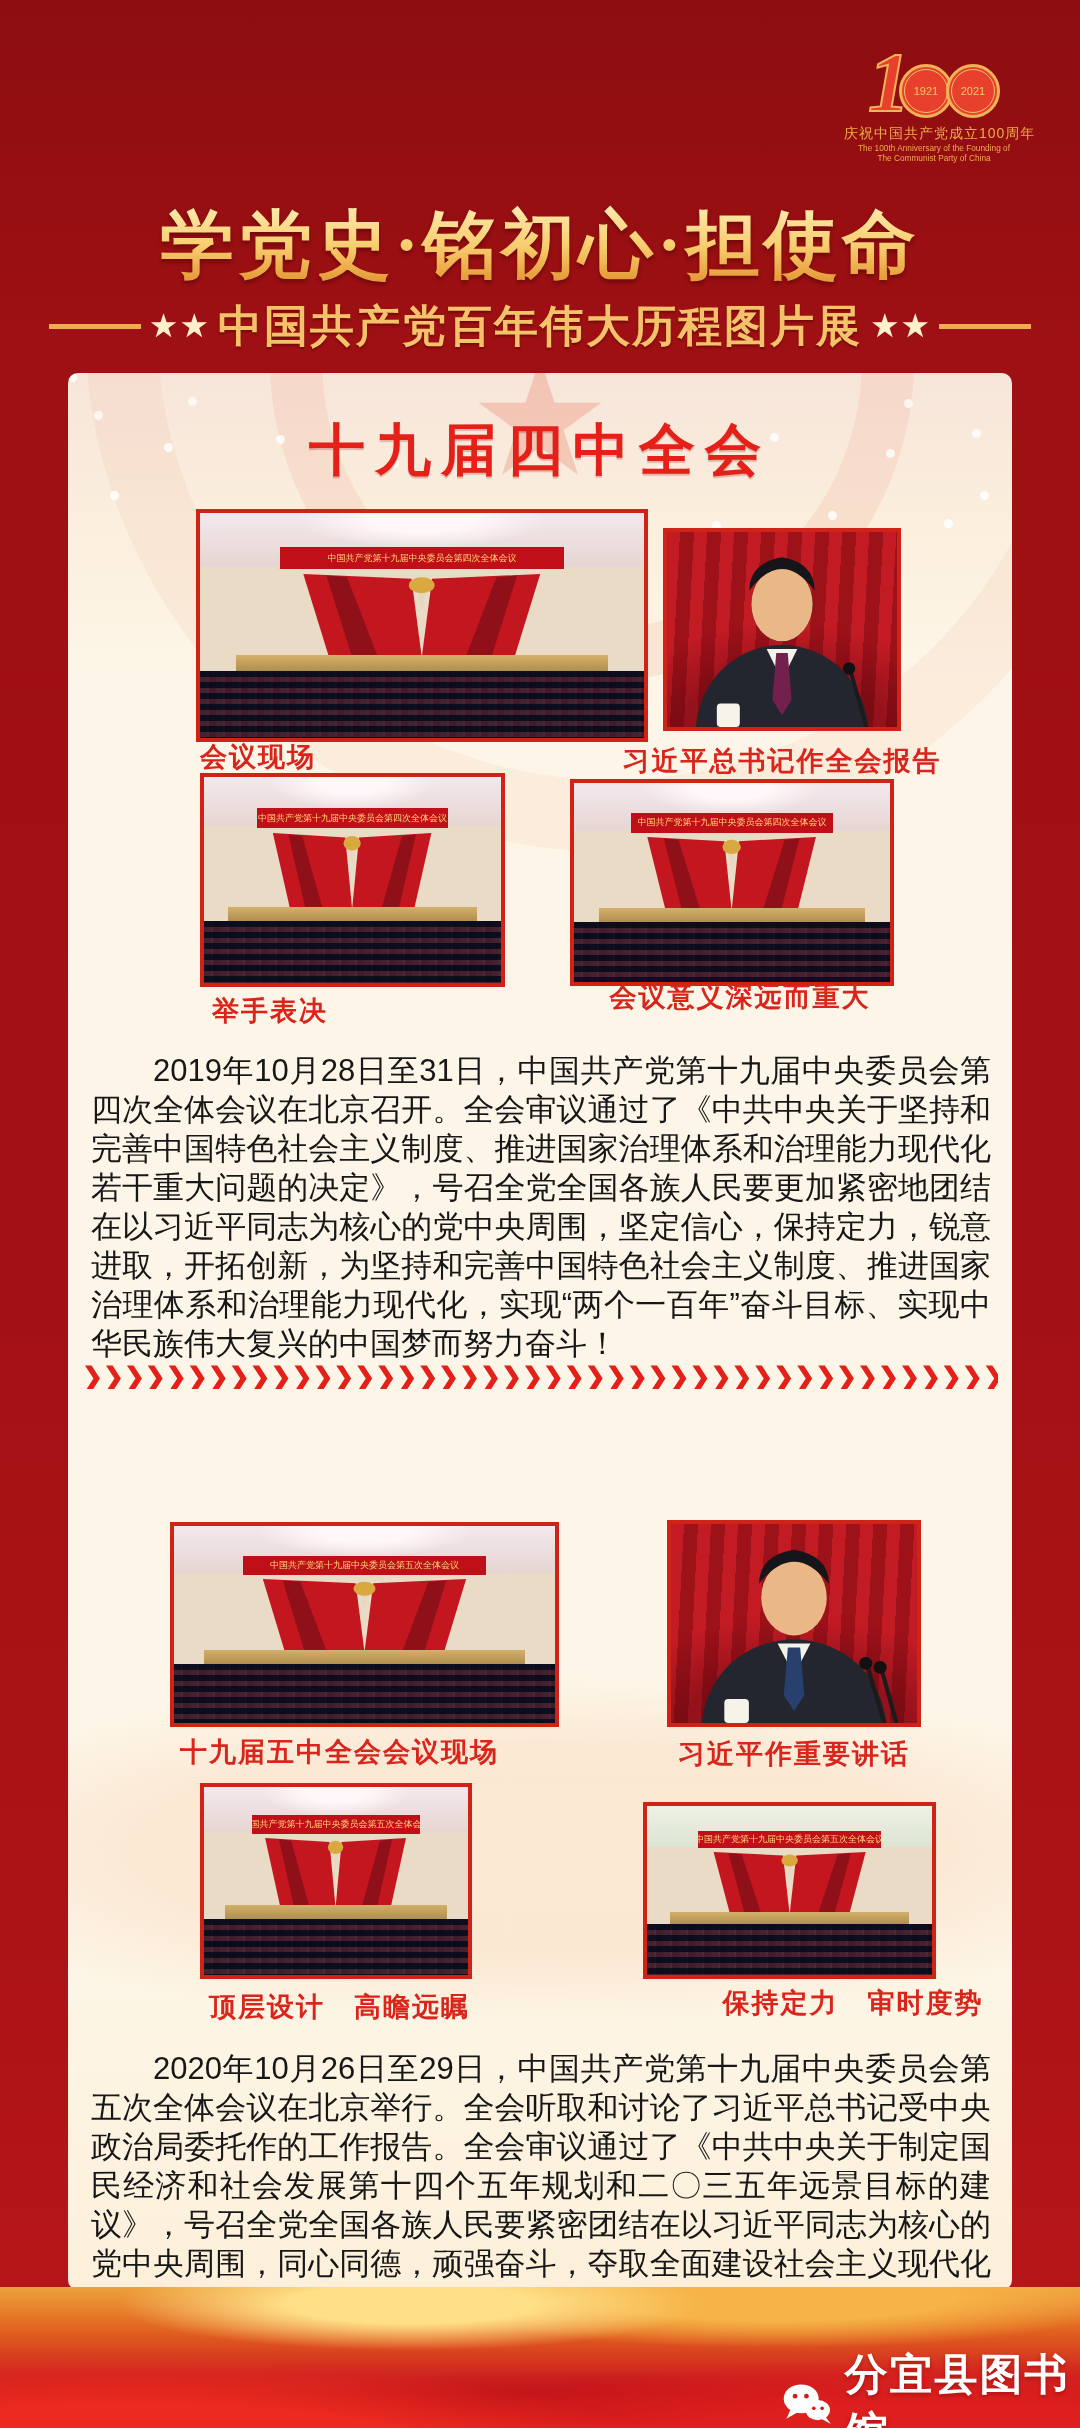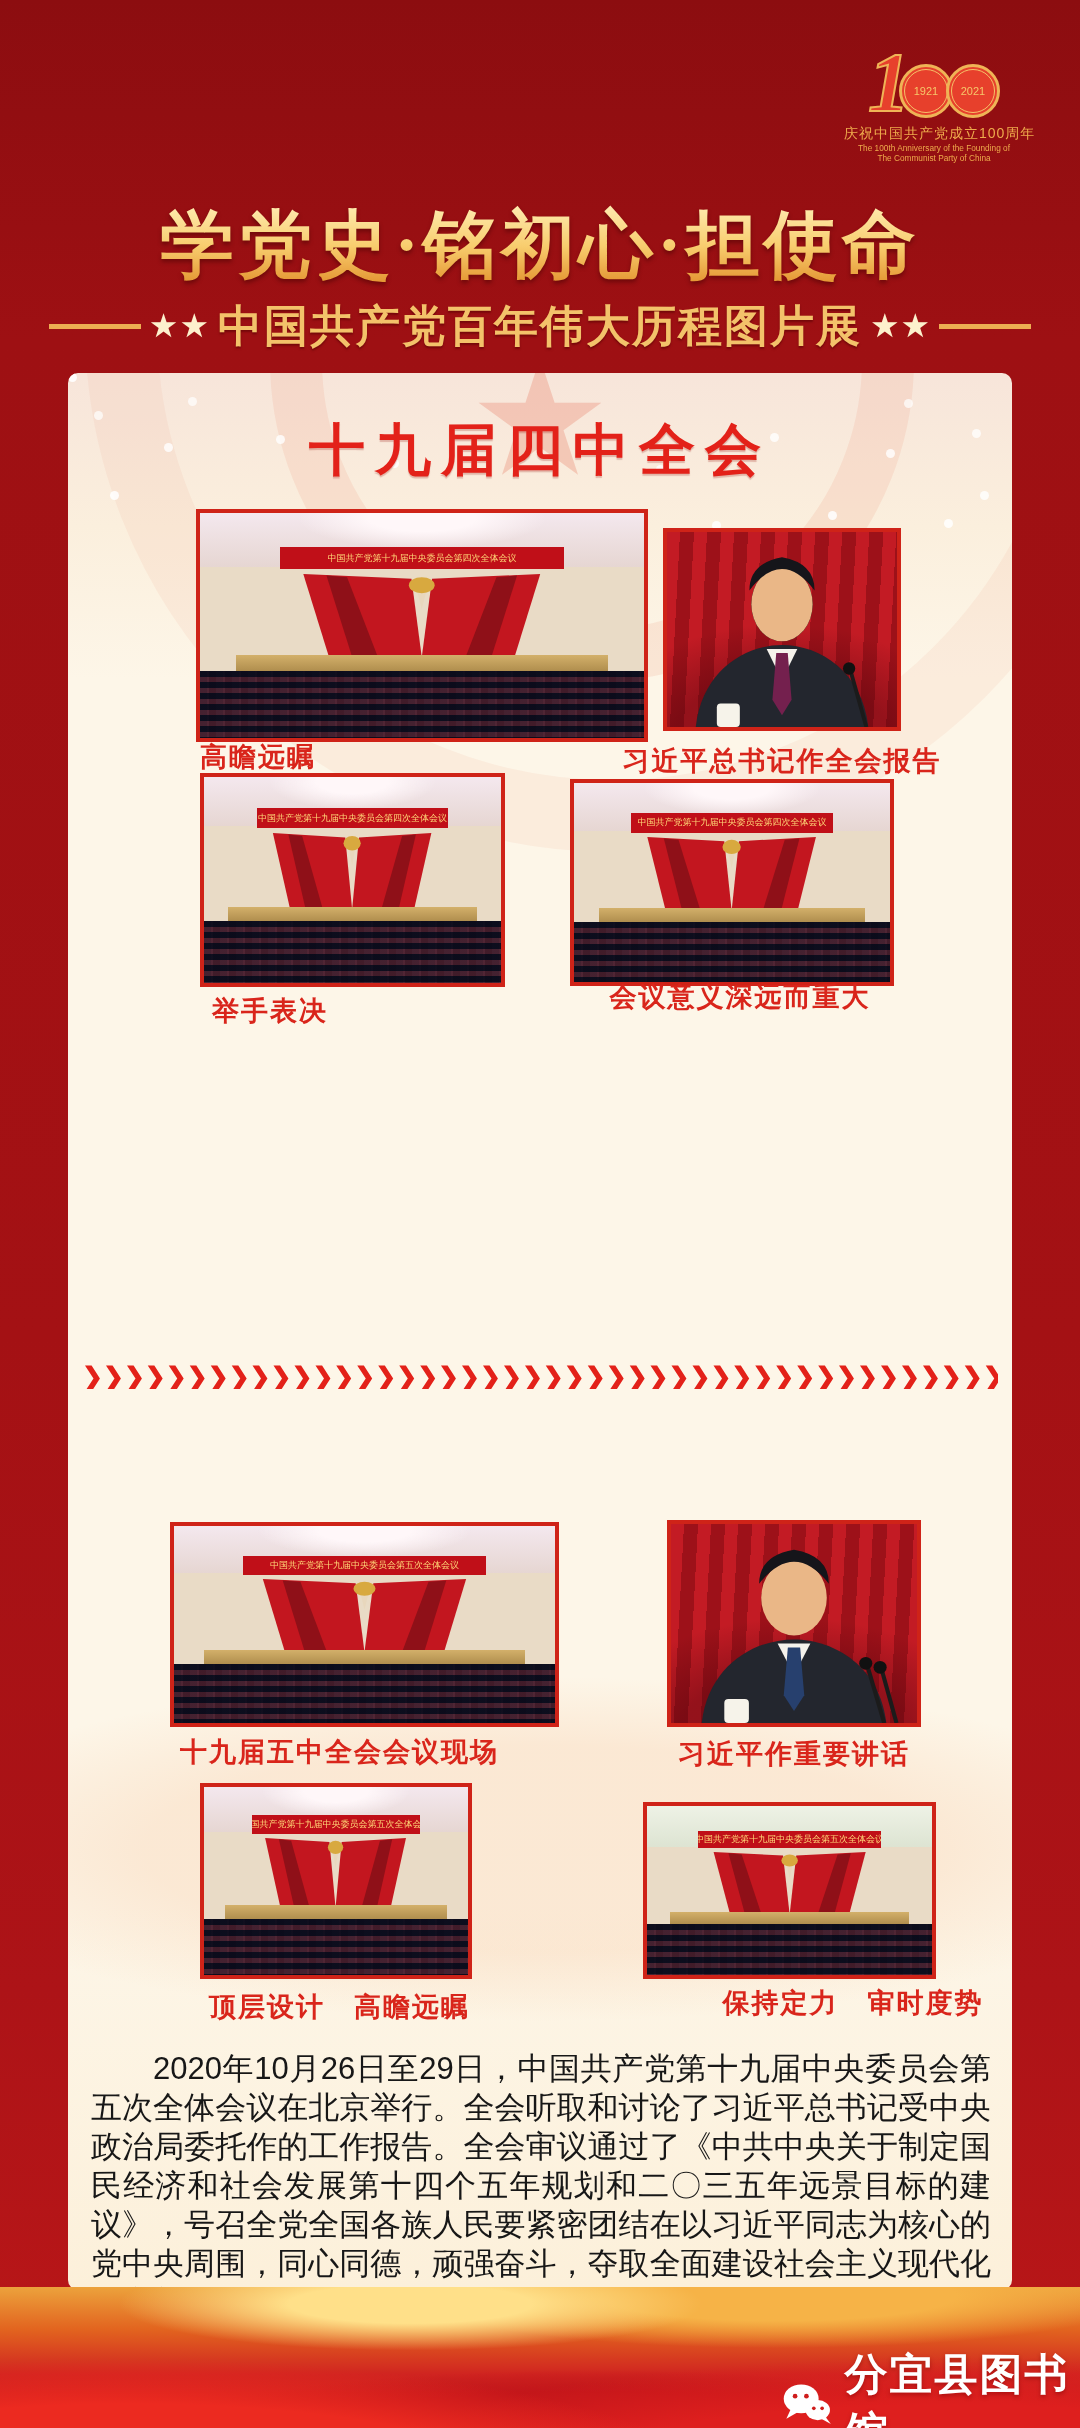--- a/index.html
+++ b/index.html
@@ -171,21 +171,21 @@
           <polygon points="96,0 54,3 50,52 86,52" fill="#c3161f"></polygon>
           <polygon points="13,1 21,2 33,52 23,52" fill="#8f1018"></polygon>
           <polygon points="87,1 79,2 67,52 77,52" fill="#8f1018"></polygon>
           <polygon points="47,3 53,3 50,22" fill="#e8d7bd"></polygon>
           <circle cx="50" cy="7" r="5" fill="#d8a93f"></circle>
         </svg>
       </div>
       <div class="ph-stage"></div>
       <div class="ph-audience"></div>
     </figure>
-    <p class="caption cA">高瞻远瞩</p>
+    <p class="caption cA">会议现场</p>
 
     <figure class="photo xi pB">
       <svg viewBox="0 0 120 100" preserveAspectRatio="none">
         <path d="M15,100 C18,72 40,58 60,58 C80,58 102,72 105,100 Z" fill="#23262e"></path>
         <polygon points="52,60 68,60 60,76" fill="#f5f2ec"></polygon>
         <polygon points="57,62 63,62 65,86 60,94 55,86" fill="#74204e"></polygon>
         <ellipse cx="60" cy="37" rx="16" ry="19" fill="#eeb astonishing"></ellipse>
         <ellipse cx="60" cy="37" rx="16" ry="19" fill="#eab787"></ellipse>
         <path d="M43,30 Q60,8 77,30 Q77,16 60,13 Q43,16 43,30 Z" fill="#15151a"></path>
         <line x1="96" y1="72" x2="104" y2="100" stroke="#1b1b1b" stroke-width="2"></line>
@@ -224,20 +224,21 @@
           <polygon points="87,1 79,2 67,52 77,52" fill="#8f1018"></polygon>
           <polygon points="47,3 53,3 50,22" fill="#e8d7bd"></polygon>
           <circle cx="50" cy="7" r="5" fill="#d8a93f"></circle>
         </svg>
       </div>
       <div class="ph-stage"></div>
       <div class="ph-audience"></div>
     </figure>
     <p class="caption cD">会议意义深远而重大</p>
 
+    <p class="body-text bp1">2019年10月28日至31日，中国共产党第十九届中央委员会第四次全体会议在北京召开。全会审议通过了《中共中央关于坚持和完善中国特色社会主义制度、推进国家治理体系和治理能力现代化若干重大问题的决定》，号召全党全国各族人民要更加紧密地团结在以习近平同志为核心的党中央周围，坚定信心，保持定力，锐意进取，开拓创新，为坚持和完善中国特色社会主义制度、推进国家治理体系和治理能力现代化，实现“两个一百年”奋斗目标、实现中华民族伟大复兴的中国梦而努力奋斗！</p>
 
     <div class="separator">❯❯❯❯❯❯❯❯❯❯❯❯❯❯❯❯❯❯❯❯❯❯❯❯❯❯❯❯❯❯❯❯❯❯❯❯❯❯❯❯❯❯❯❯❯❯❯❯❯❯❯❯❯❯❯❯❯❯❯❯</div>
 
 
     <figure class="photo pE">
       <div class="ph-ceiling"></div>
       <div class="ph-banner">中国共产党第十九届中央委员会第五次全体会议</div>
       <div class="ph-flags">
         <svg viewBox="0 0 100 52" preserveAspectRatio="none">
           <polygon points="4,0 46,3 50,52 14,52" fill="#c3161f"></polygon>

